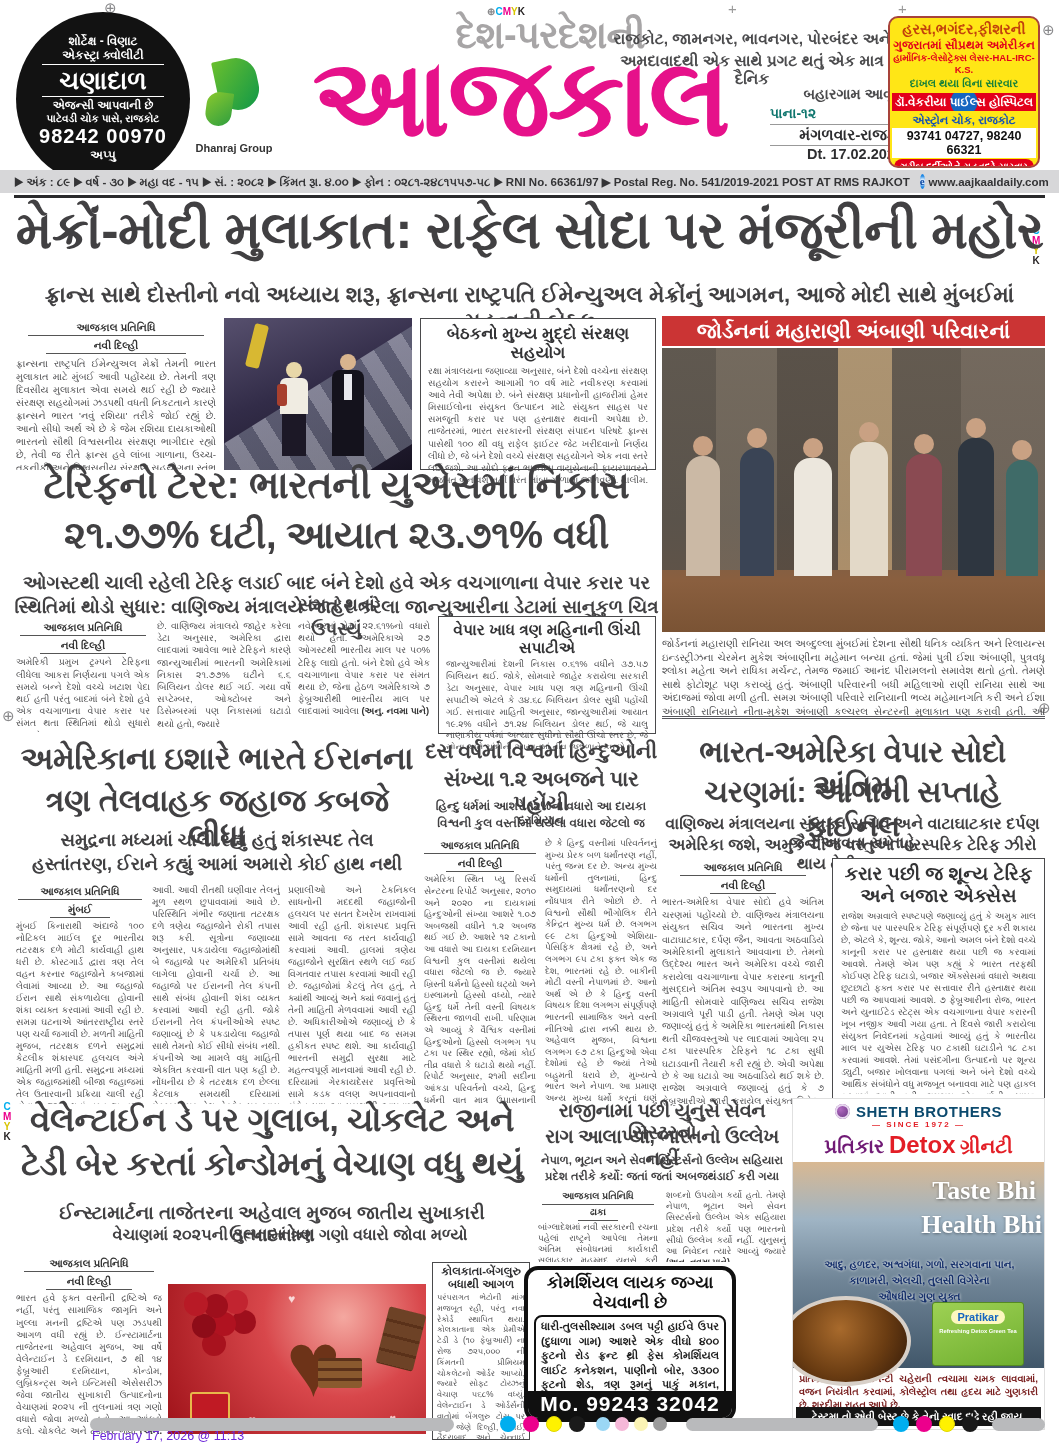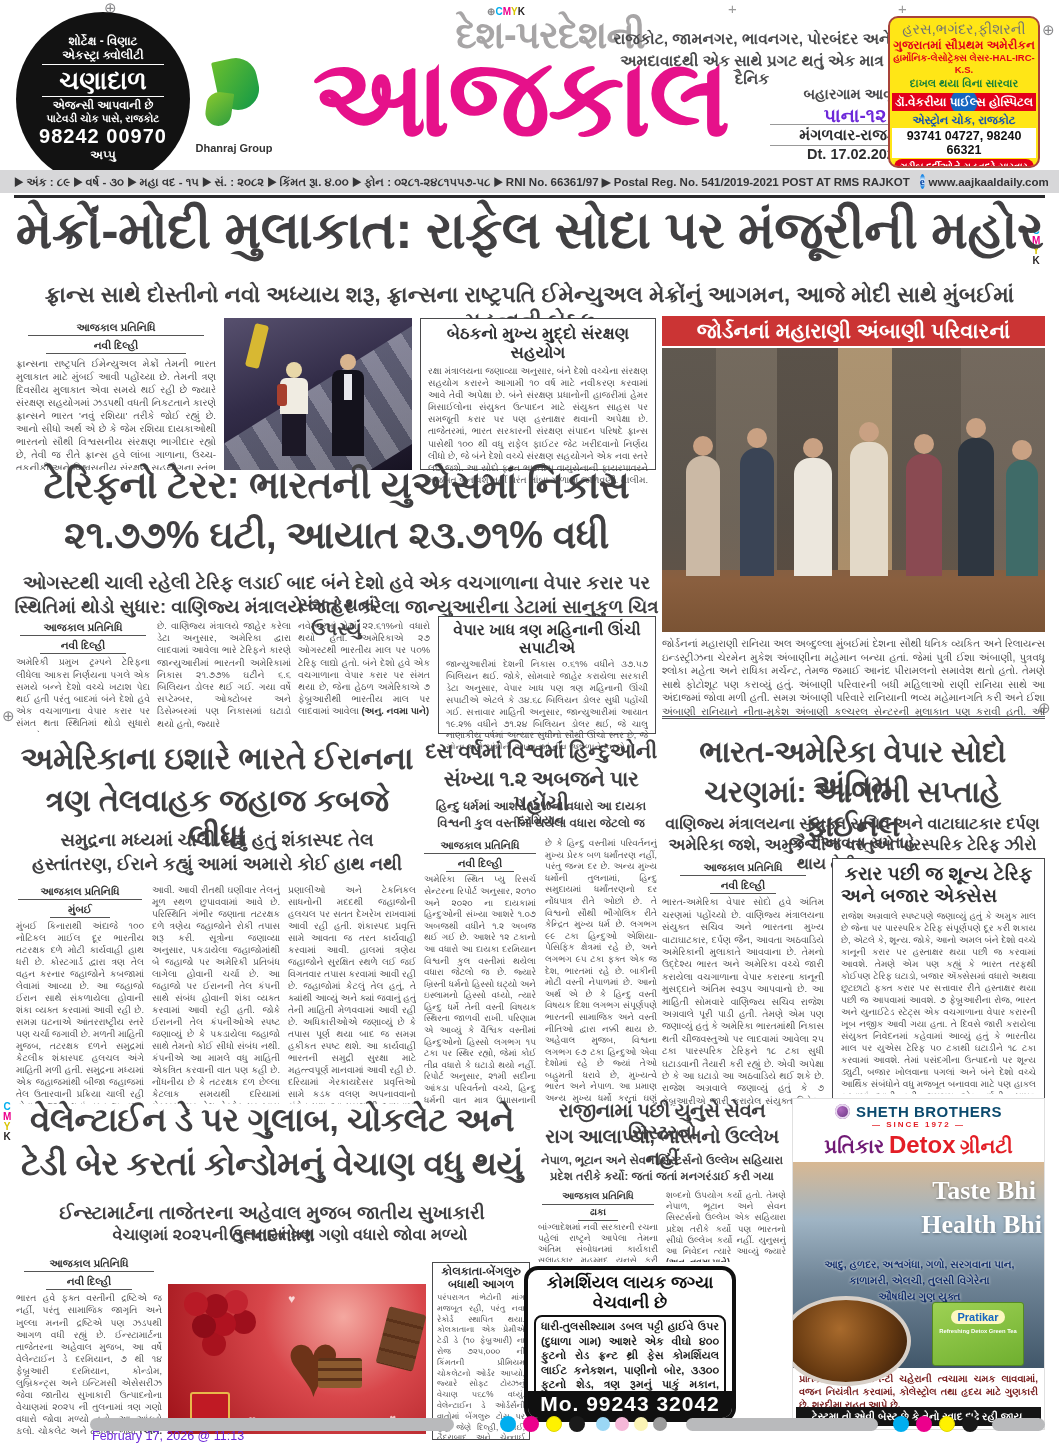--- a/index.html
+++ b/index.html
@@ -65,26 +65,26 @@
   </div>
   <div class="abs" style="left:186px;top:142px;width:96px;text-align:center;font-size:11px;font-weight:700;color:#333">Dhanraj Group</div>
 
   <div class="abs" style="left:330px;top:14px;width:440px;text-align:center;font-size:38px;font-weight:700;color:#a7a5a6;letter-spacing:-1px">દેશ-પરદેશની</div>
   <div class="abs" style="left:268px;top:40px;width:505px;text-align:center;font-size:108px;line-height:1.08;font-weight:800;color:#e6118a;letter-spacing:-2px">આજકાલ</div>
 
   <div class="abs" style="left:612px;top:30px;width:280px;text-align:center;font-size:15.5px;font-weight:700;color:#4b4b4d">રાજકોટ, જામનગર, ભાવનગર, પોરબંદર અને</div>
   <div class="abs" style="left:612px;top:52px;width:280px;text-align:center;font-size:15.5px;font-weight:700;color:#4b4b4d">અમદાવાદથી એક સાથે પ્રગટ થતું એક માત્ર દૈનિક</div>
 
   <div class="abs" style="left:770px;top:86px;width:170px;text-align:center;font-size:14.5px;font-weight:700;color:#4b4b4d">બહારગામ આવૃત્તિ</div>
-  <div class="abs" style="left:770px;top:105px;width:170px;text-align:center;font-size:19px;font-weight:700;color:#6d28d9">પાના-૧૨</div>
+  <div class="abs" style="left:770px;top:105px;width:170px;font-size:14px;font-weight:700;color:#0f766e">પાના-૧૨</div>
   <div class="abs" style="left:770px;top:124px;width:170px;text-align:center;font-size:15.5px;font-weight:700;color:#2e2e30;border-top:1px solid #999;border-bottom:1px solid #999;padding:1px 0">મંગળવાર-રાજકોટ</div>
   <div class="abs" style="left:770px;top:146px;width:170px;text-align:center;font-size:14.5px;font-weight:700;color:#2e2e30">Dt. 17.02.2026</div>
 
   <div class="abs" style="left:888px;top:16px;width:152px;height:152px;background:#ffe616;border:2.5px solid #a8433a;border-radius:10px;text-align:center;overflow:hidden;padding-top:3px">
-    <div style="font-size:14.5px;font-weight:400;color:#737373;line-height:1.15">હરસ,ભગંદર,ફીશરની</div>
+    <div style="font-size:14.5px;font-weight:700;color:#c2410c;line-height:1.15">હરસ,ભગંદર,ફીશરની</div>
     <div style="font-size:12px;font-weight:800;color:#e3001b;line-height:1.2">ગુજરાતમાં સૌપ્રથમ અમેરીકન</div>
     <div style="font-size:9.5px;font-weight:800;color:#e3001b;line-height:1.3">હાર્મોનિક-લેસોટ્રેક્સ લેસર-HAL-IRC-K.S.</div>
     <div style="font-size:11px;font-weight:800;color:#17813a;line-height:1.25">દાખલ થયા વિના સારવાર</div>
     <div style="background:radial-gradient(circle at 50% 50%,#1565c0 0 13px,#e3001b 14px);color:#fff;font-size:12px;font-weight:800;padding:2px 0;margin:2px 2px">ડૉ.વેકરીયા પાઈલ્સ હોસ્પિટલ</div>
     <div style="font-size:11.5px;font-weight:800;color:#1451b8;line-height:1.25">એસ્ટ્રોન ચોક, રાજકોટ</div>
     <div style="background:#fff;color:#111;font-size:12.5px;font-weight:800;margin:1px 2px;padding:1px 0">93741 04727, 98240 66321</div>
     <div style="background:#e3001b;color:#fff;font-size:10px;font-weight:700;border-radius:8px;margin:1px 4px;padding:2px 0">ગરીબ દર્દીઓને રાહતદરે સારવાર</div>
   </div>
 
   <div class="abs" style="left:0;top:170px;width:1059px;height:23px;background:#d7d7d9;display:flex;align-items:center;padding:0 14px;font-size:11.5px;font-weight:700;color:#343436;white-space:nowrap;overflow:hidden">
@@ -181,21 +181,21 @@
   <div class="abs hl" style="left:660px;top:775px;width:385px;font-size:30px">ચરણમાં: આગામી સપ્તાહે ફાઈનલ</div>
   <div class="abs sub" style="left:660px;top:815px;width:385px;font-size:16px">વાણિજ્ય મંત્રાલયના સંયુક્ત સચિવ અને વાટાઘાટકાર દર્પણ જૈન આવતા સપ્તાહે</div>
   <div class="abs sub" style="left:660px;top:836px;width:385px;font-size:16px">અમેરિકા જશે, અમુક ચીજ વસ્તુઓ પારસ્પરિક ટેરિફ ઝીરો થાય તેવી શક્યતા</div>
   <div class="abs" style="left:662px;top:860px;width:162px;height:246px;overflow:hidden">
     <div class="byl" style="margin:0 18px 2px">આજકાલ પ્રતિનિધિ</div>
     <div class="byl byl2" style="margin:0 48px 2px">નવી દિલ્હી</div>
     <div class="bodytxt" style="font-size:9.4px;line-height:12.4px"><span>ભારત-અમેરિકા વેપાર સોદો હવે અંતિમ ચરણમાં પહોંચ્યો છે. વાણિજ્ય મંત્રાલયના સંયુક્ત સચિવ અને ભારતના મુખ્ય વાટાઘાટકાર, દર્પણ જૈન, આવતા અઠવાડિયે અમેરિકાની મુલાકાતે આવવાના છે. તેમનો ઉદ્દેશ્ય ભારત અને અમેરિકા વચ્ચે જારી કરાયેલા વચગાળાના વેપાર કરારના કાનૂની મુસદ્દાને અંતિમ સ્વરૂપ આપવાનો છે. આ માહિતી સોમવારે વાણિજ્ય સચિવ રાજેશ અગ્રવાલે પૂરી પાડી હતી. તેમણે એમ પણ જણાવ્યું હતું કે અમેરિકા ભારતમાંથી નિકાસ થતી ચીજવસ્તુઓ પર લાદવામાં આવેલા ૨૫ ટકા પારસ્પરિક ટેરિફને ૧૮ ટકા સુધી ઘટાડવાની તૈયારી કરી રહ્યું છે. એવી અપેક્ષા છે કે આ ઘટાડો આ અઠવાડિયે થઈ શકે છે. રાજેશ અગ્રવાલે જણાવ્યું હતું કે ૭ ફેબ્રુઆરીએ જારી કરાયેલ સંયુક્ત નિવેદન વાસ્તવમાં ભારત અને અમેરિકા વચ્ચે સંમત</span> </div>
   </div>
   <div class="abs box" style="left:832px;top:858px;width:213px;height:248px;padding:4px 8px">
     <div style="font-size:19px;font-weight:800;text-align:center;color:#323234">કરાર પછી જ શૂન્ય ટેરિફ</div>
-    <div style="font-size:19px;font-weight:800;color:#323234;margin-bottom:3px">અને બજાર એક્સેસ</div>
+    <div style="font-size:19px;font-weight:800;text-align:center;color:#323234;margin-bottom:3px">અને બજાર એક્સેસ</div>
     <div class="bodytxt" style="font-size:9.1px;line-height:12px;height:184px">રાજેશ અગ્રવાલે સ્પષ્ટપણે જણાવ્યું હતું કે અમુક માલ છે જેના પર પારસ્પરિક ટેરિફ સંપૂર્ણપણે દૂર કરી શકાય છે, એટલે કે, શૂન્ય. જોકે, આનો અમલ બંને દેશો વચ્ચે કાનૂની કરાર પર હસ્તાક્ષર થયા પછી જ કરવામાં આવશે. તેમણે એમ પણ કહ્યું કે ભારત તરફથી કોઈપણ ટેરિફ ઘટાડો, બજાર ઍક્સેસમાં વધારો અથવા છૂટછાટો ફક્ત કરાર પર સત્તાવાર રીતે હસ્તાક્ષર થયા પછી જ આપવામાં આવશે. ૭ ફેબ્રુઆરીના રોજ, ભારત અને યુનાઈટેડ સ્ટેટ્સ એક વચગાળાના વેપાર કરારની ખૂબ નજીક આવી ગયા હતા. તે દિવસે જારી કરાયેલા સંયુક્ત નિવેદનમાં કહેવામાં આવ્યું હતું કે ભારતીય માલ પર યુએસ ટેરિફ ૫૦ ટકાથી ઘટાડીને ૧૮ ટકા કરવામાં આવશે. તેમાં પસંદગીના ઉત્પાદનો પર શૂન્ય ડ્યુટી, બજાર ખોલવાના પગલાં અને બંને દેશો વચ્ચે આર્થિક સંબંધોને વધુ મજબૂત બનાવવા માટે પણ હાકલ કરવામાં આવી હતી. લગભગ એક વર્ષની વ્યાપક વાટાઘાટો પછી આ કરાર થયો હતો.</div>
   </div>
 
   <div class="abs hl" style="left:14px;top:1102px;width:516px;font-size:33px">વેલેન્ટાઈન ડે પર ગુલાબ, ચોકલેટ અને</div>
   <div class="abs hl" style="left:14px;top:1146px;width:516px;font-size:33px">ટેડી બેર કરતાં કોન્ડોમનું વેચાણ વધુ થયું</div>
   <div class="abs sub" style="left:14px;top:1202px;width:516px;font-size:18.5px">ઈન્સ્ટામાર્ટના તાજેતરના અહેવાલ મુજબ જાતીય સુખાકારી ઉત્પાદનોના</div>
   <div class="abs sub" style="left:32px;top:1226px;width:516px;font-size:16px">વેચાણમાં ૨૦૨૫ની તુલનામાં ત્રણ ગણો વધારો જોવા મળ્યો</div>
   <div class="abs" style="left:16px;top:1256px;width:146px;height:178px;overflow:hidden">
     <div class="byl" style="margin:0 8px 2px">આજકાલ પ્રતિનિધિ</div>
     <div class="byl byl2" style="margin:0 30px 2px">નવી દિલ્હી</div>
@@ -215,21 +215,21 @@
 
   <div class="abs" style="left:432px;top:1262px;width:98px;height:178px;border:1.4px solid #4a4a4c;padding:2px 4px;overflow:hidden">
     <div style="font-size:11.5px;font-weight:800;text-align:center;color:#2e2e30">કોલકાતા-બેંગલુરુ</div>
     <div style="font-size:11.5px;font-weight:800;text-align:center;color:#2e2e30;margin-bottom:2px">બધાથી આગળ</div>
     <div class="bodytxt" style="font-size:8.2px;line-height:10.8px">પરંપરાગત ભેટોની માંગ મજબૂત રહી, પરંતુ નવા રેકોર્ડ સ્થાપિત થયા. કોલકાતાના એક પ્રેમીએ ટેડી ડે (૧૦ ફેબ્રુઆરી) ના રોજ ૭૨૫,૦૦૦ ની કિંમતની પ્રીમિયમ ચોકલેટનો ઓર્ડર આપ્યો, જ્યારે સોફ્ટ ટોય્ઝનું વેચાણ ૫૬૮% વધ્યું. વેલેન્ટાઈન ડે ઓર્ડર્સની વાતોમાં બેંગલુરુ ટોચ પર હતું, જેણે દિલ્હી, મુંબઈ, હૈદરાબાદ અને ચેન્નાઈ જેવા મહાનગરોને પાછળ છોડી દીધા, ૪૫% ઓર્ડર કટક, સુરત અને કોલકાતા જેવા ટાયર-૨ શહેરોમાંથી આવ્યા હતા.</div>
   </div>
 
   <div class="abs hl" style="left:536px;top:1100px;width:252px;font-size:19.5px">રાજીનામાં પછી યુનુસે સેવન સિસ્ટરનો</div>
   <div class="abs hl" style="left:536px;top:1126px;width:252px;font-size:19.5px">રાગ આલાપ્યો, ભારતનો ઉલ્લેખ નહીં</div>
   <div class="abs sub" style="left:536px;top:1154px;width:252px;font-size:11.5px">નેપાળ, ભૂટાન અને સેવન સિસ્ટર્સનો ઉલ્લેખ સહિયારા</div>
-  <div class="abs sub" style="left:536px;top:1170px;width:252px;font-size:11.5px">પ્રદેશ તરીકે કર્યો: જતાં જતાં મનગરંડાઈ કરી ગયા</div>
+  <div class="abs sub" style="left:536px;top:1170px;width:252px;font-size:11.5px">પ્રદેશ તરીકે કર્યો: જતાં જતાં અબજથંડાઈ કરી ગયા</div>
   <div class="abs" style="left:538px;top:1190px;width:120px;height:72px;overflow:hidden">
     <div class="byl" style="margin:0 4px 1px;font-size:9.5px">આજકાલ પ્રતિનિધિ</div>
     <div class="byl byl2" style="margin:0 40px 1px;font-size:9.5px">ઢાકા</div>
     <div class="bodytxt" style="font-size:8.8px;line-height:11.2px">બાંગ્લાદેશમાં નવી સરકારની રચના પહેલાં રાષ્ટ્રને આપેલા તેમના અંતિમ સંબોધનમાં કાર્યકારી સલાહકાર મુહમ્મદ યુનુસે ફરી એકવાર 'સેવન સિસ્ટર્સ'</div>
   </div>
   <div class="abs" style="left:666px;top:1190px;width:120px;height:72px;overflow:hidden">
     <div class="bodytxt" style="font-size:8.8px;line-height:11.2px"><span>શબ્દનો ઉપયોગ કર્યો હતો. તેમણે નેપાળ, ભૂટાન અને સેવન સિસ્ટર્સનો ઉલ્લેખ એક સહિયારા પ્રદેશ તરીકે કર્યો પણ ભારતનો સીધો ઉલ્લેખ કર્યો નહીં. યુનુસનું આ નિવેદન ત્યારે આવ્યું જ્યારે</span> <span class="cont">(અનુ. નવમા પાને)</span></div>
   </div>
 
   <div class="abs" style="left:524px;top:1266px;width:212px;height:156px;border:4px solid #101010;border-radius:14px;background:#fff;padding:3px 6px 28px 6px;overflow:hidden">

